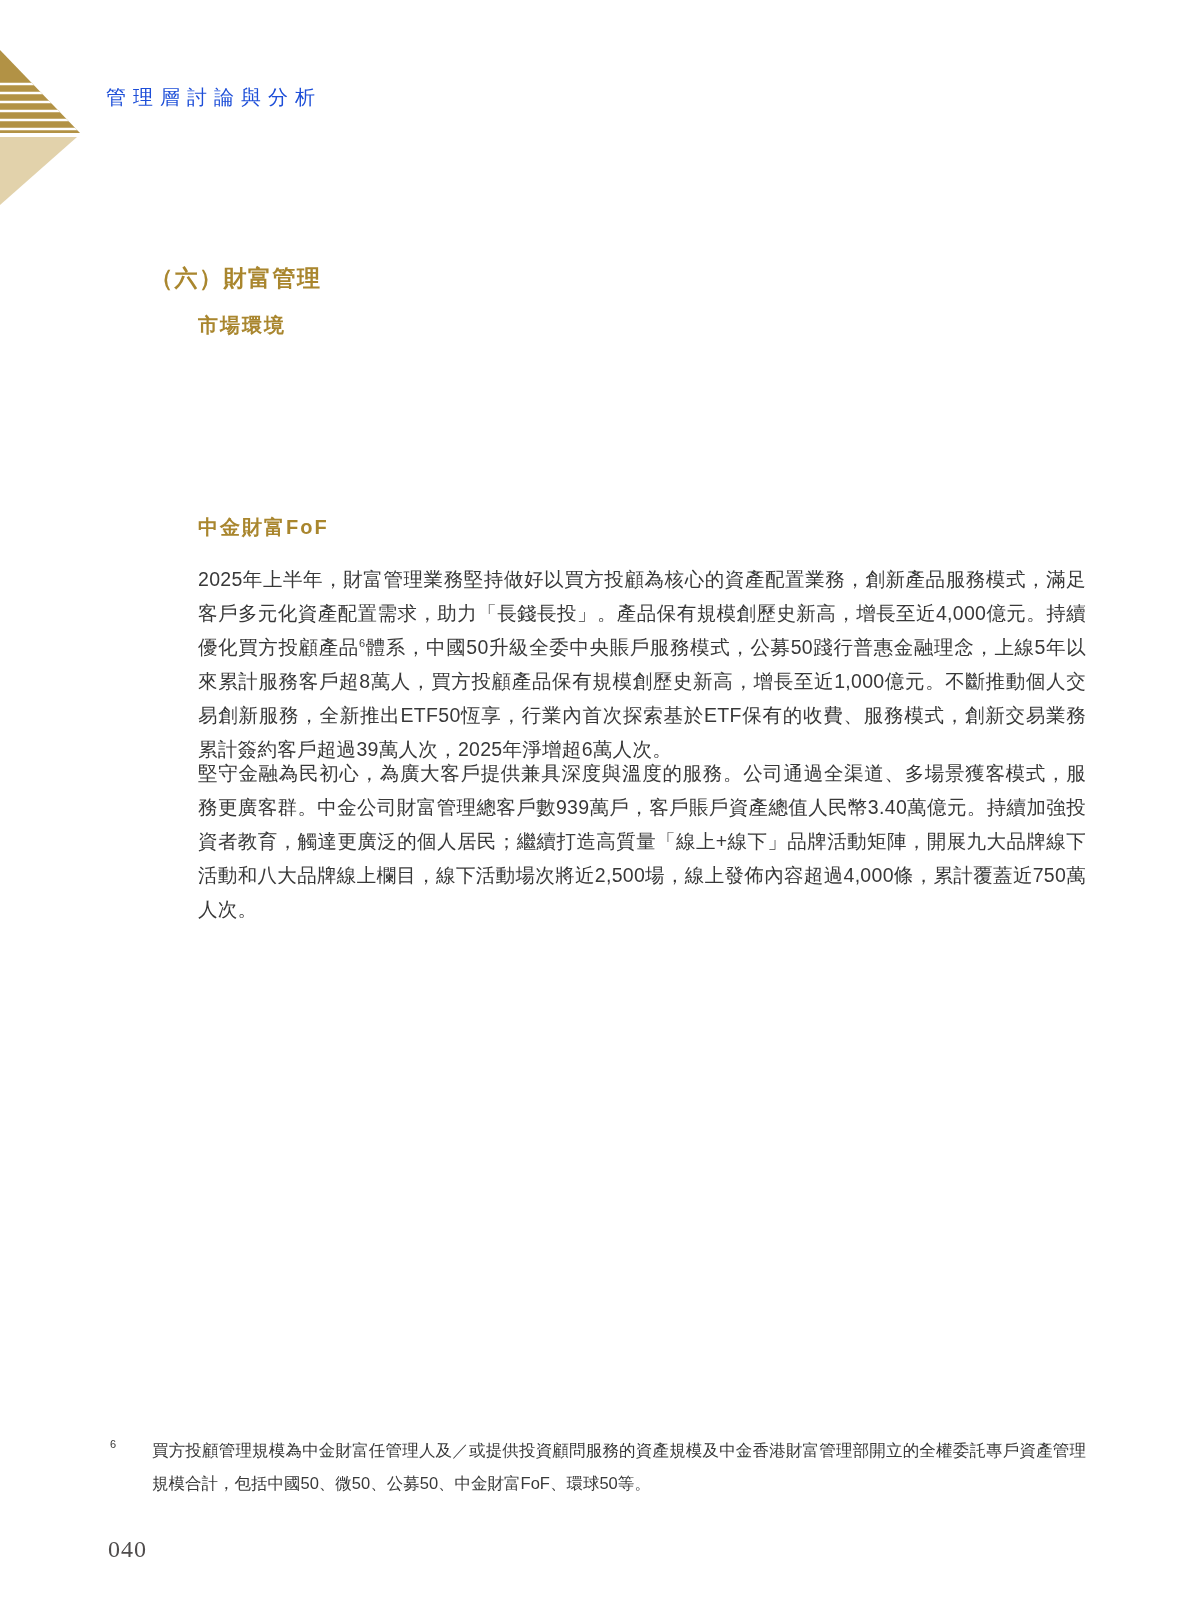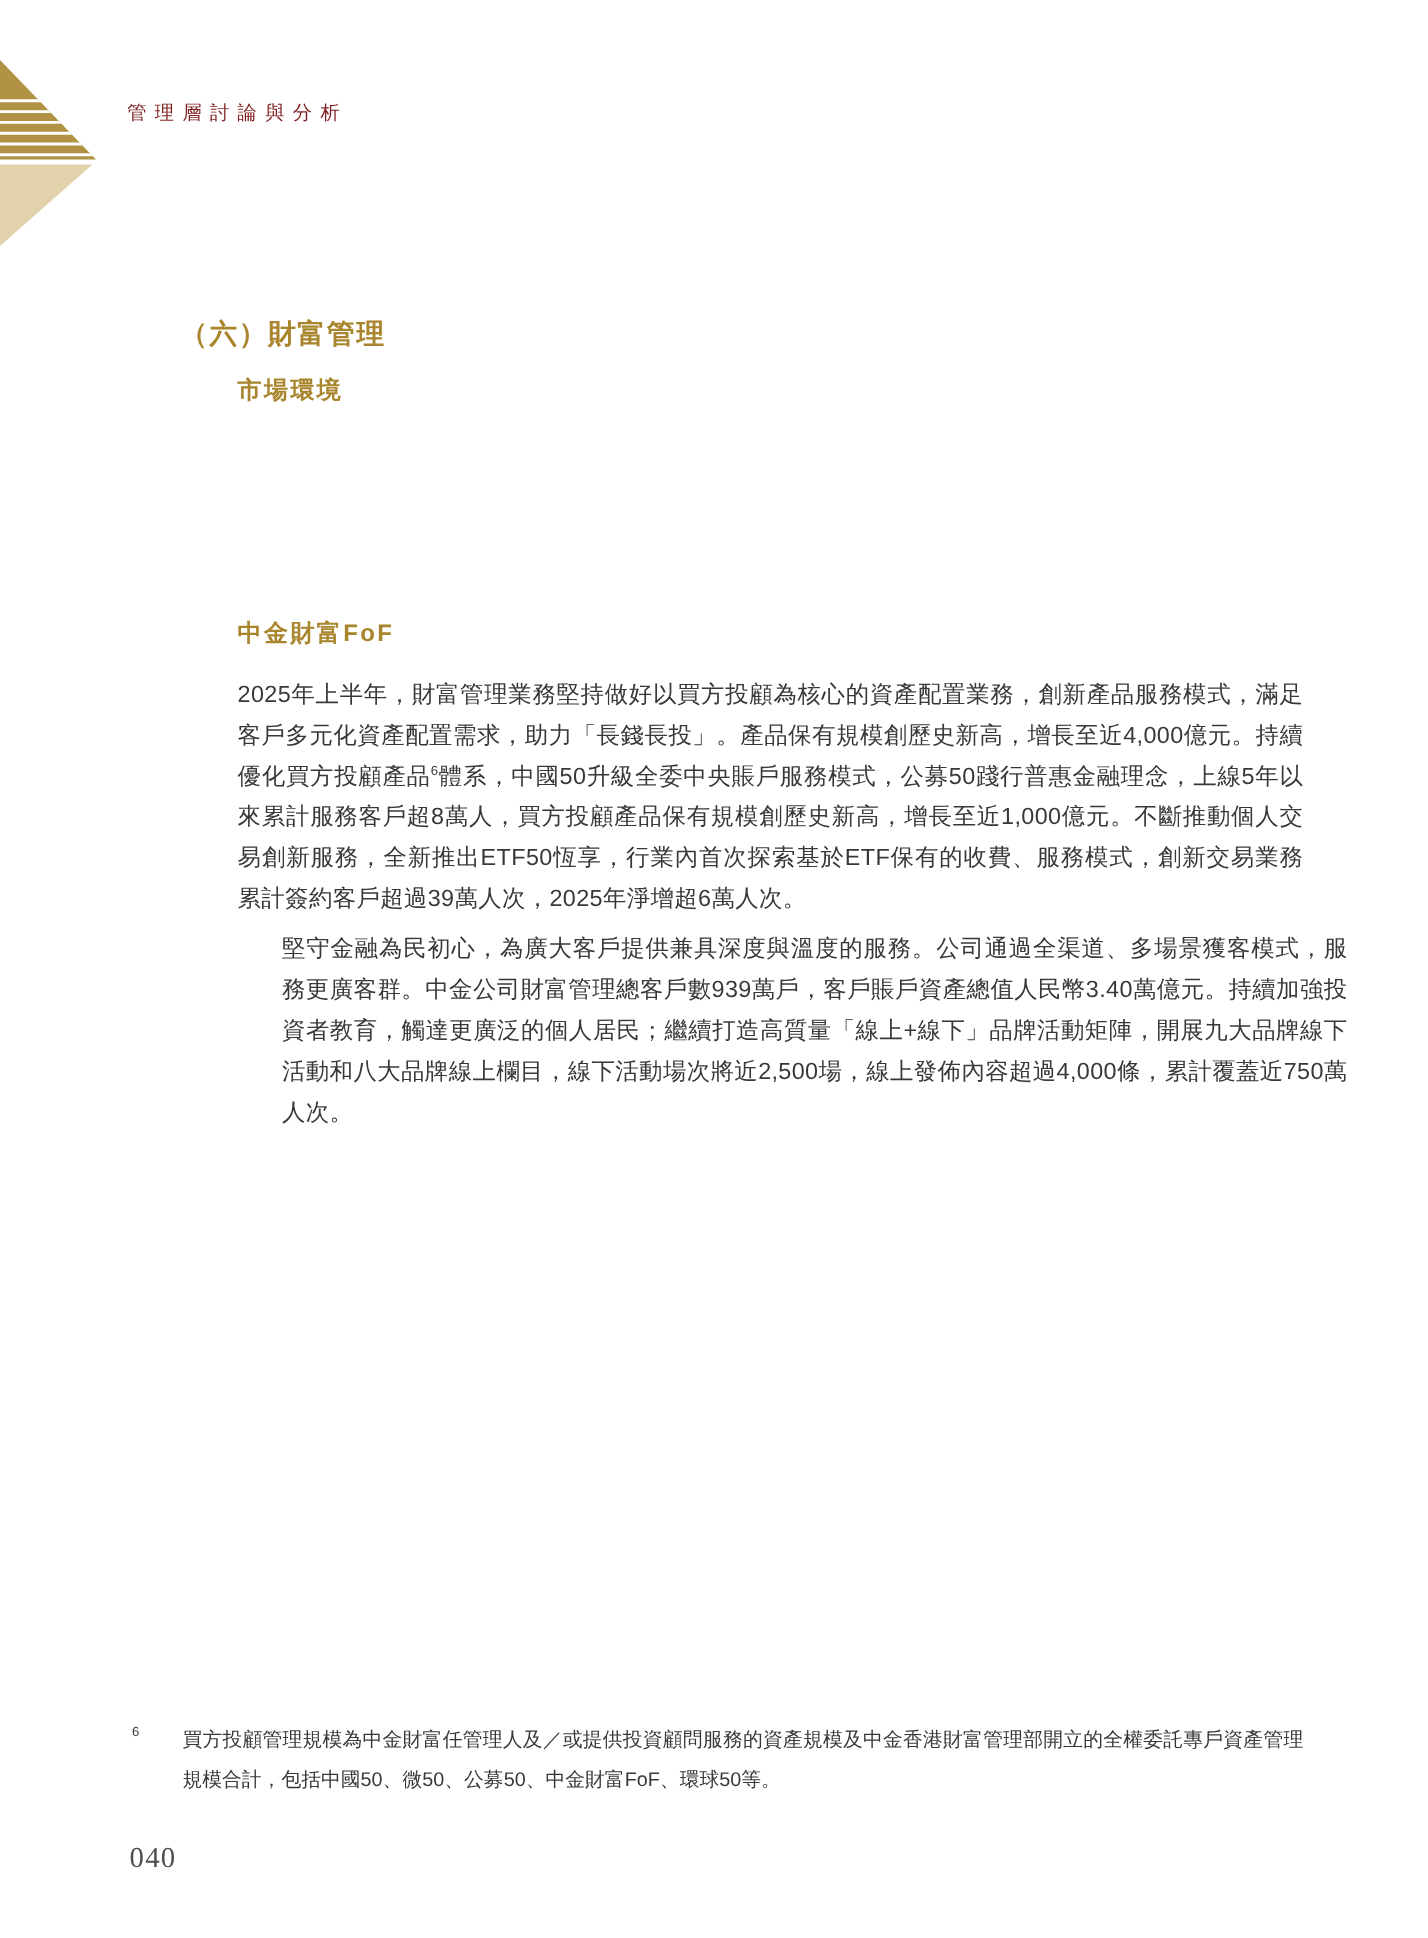--- a/index.html
+++ b/index.html
@@ -9,21 +9,21 @@
     height:1615px;
     background:#ffffff;
     overflow:hidden;
     font-family:"Liberation Sans", sans-serif;
     color:#383838;
   }
   .logo { position:absolute; left:0; top:49px; }
   .header-title {
     position:absolute; left:106px; top:84px;
     font-family:"Liberation Serif", serif;
-    font-size:16px; letter-spacing:7px; color:#7f1d1d;
+    font-size:20px; letter-spacing:7px; color:#1d4ed8;
     white-space:nowrap;
   }
   .section-heading {
     position:absolute; left:150px; top:263px;
     font-size:23px; font-weight:bold; color:#a9862e;
     letter-spacing:1.5px; white-space:nowrap;
   }
   .sub-heading {
     position:absolute;
     font-size:20px; font-weight:bold; color:#a9862e;
@@ -33,21 +33,21 @@
   #sub2 { left:198px; top:514px; }
   .body-para {
     position:absolute; left:198px; width:888px;
     font-size:19.5px; line-height:34px; color:#383838;
     text-align:justify; text-justify:inter-ideograph;
     letter-spacing:0.3px;
     margin:0;
   }
   #para1 { top:346px; }
   #para2 { top:550px;margin-top:12px; }
-  #para3 { top:774px;margin-left:37px; }
+  #para3 { top:756px; }
   sup.fn-ref { font-size:11px; line-height:0; vertical-align:super; }
   .footnote-marker {
     position:absolute; left:110px; top:1438px;
     font-size:11px; color:#383838;
   }
   .footnote-text {
     position:absolute; left:152px; top:1434px; width:934px;
     font-size:16.5px; line-height:33px; color:#383838;
     text-align:justify; text-justify:inter-ideograph;
     margin:0;

